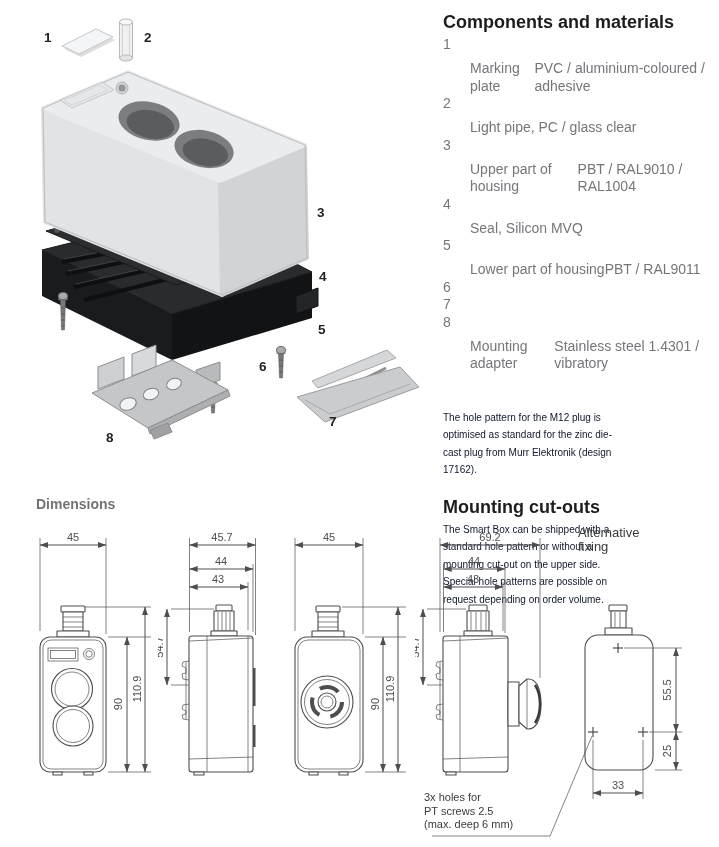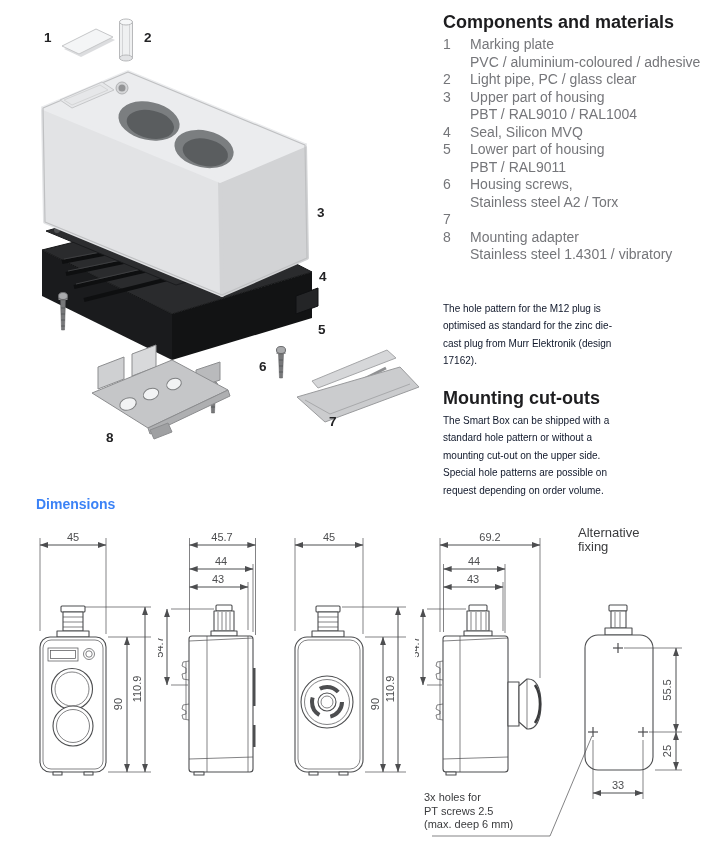--- a/index.html
+++ b/index.html
@@ -6,26 +6,26 @@
   .page{position:relative;width:719px;height:847px;background:#ffffff;overflow:hidden;
         font-family:"Liberation Sans", sans-serif;color:#75767a;}
   svg text{font-family:"Liberation Sans", sans-serif;}
   .abs{position:absolute;}
   
   .info-col{position:absolute;left:443px;top:12px;width:268px;}
   .h3{font-size:18px;font-weight:bold;color:#1d1d1f;margin:0 0 3px 0;}
   .clist{font-size:14px;line-height:17.5px;color:#75767a;}
   .crow{display:flex;}
   .cnum{width:27px;flex:0 0 27px;}
-  .clines{display:flex;flex-direction:column;}
+  .clines{display:flex;flex-direction:row;margin-top:24px;}
   .para{font-size:10px;line-height:17.5px;color:#0f172a;margin:0;white-space:pre-line;}
   .para.first{margin-top:36px;margin-bottom:18px;}
   .mh{margin-top:9px;}
   
-  .dims-heading{position:absolute;left:36px;top:496px;font-size:14px;font-weight:bold;color:#3b82f6;}
+  .dims-heading{position:absolute;left:36px;top:496px;font-size:14px;font-weight:bold;color:#737373;}
   .alt-label{position:absolute;left:578px;top:526px;font-size:13px;line-height:14px;color:#3a3b3d;white-space:pre-line;}
   .note{position:absolute;left:424px;top:791px;width:130px;text-align:left;font-size:11px;line-height:13.5px;color:#3a3b3d;white-space:pre-line;}
   
   .ol{fill:#ffffff;stroke:#4d4e50;stroke-width:1.1;stroke-linejoin:round;}
   .thin{fill:none;stroke:#4d4e50;stroke-width:0.7;}
   .xl{stroke:#4d4e50;stroke-width:0.7;}
   .dl{stroke:#4d4e50;stroke-width:1;fill:none;}
   .dtx{font-size:11px;fill:#4d4e50;}
   .plabel{font-size:13.5px;font-weight:bold;fill:#232325;}
   .pm{stroke:#4d4e50;stroke-width:1.2;}
@@ -186,24 +186,20 @@
         </div>
       <div class="crow">
           <span class="cnum">5</span>
           <span class="clines">
             <span>Lower part of housing</span>
             <span>PBT / RAL9011</span>
           </span>
         </div>
       <div class="crow">
           <span class="cnum">6</span>
-          <span class="clines">
-            <span>Housing screws,</span>
-            <span>Stainless steel A2 / Torx</span>
-          </span>
         </div>
       <div class="crow">
           <span class="cnum">7</span>
         </div>
       <div class="crow">
           <span class="cnum">8</span>
           <span class="clines">
             <span>Mounting adapter</span>
             <span>Stainless steel 1.4301 / vibratory</span>
           </span>

